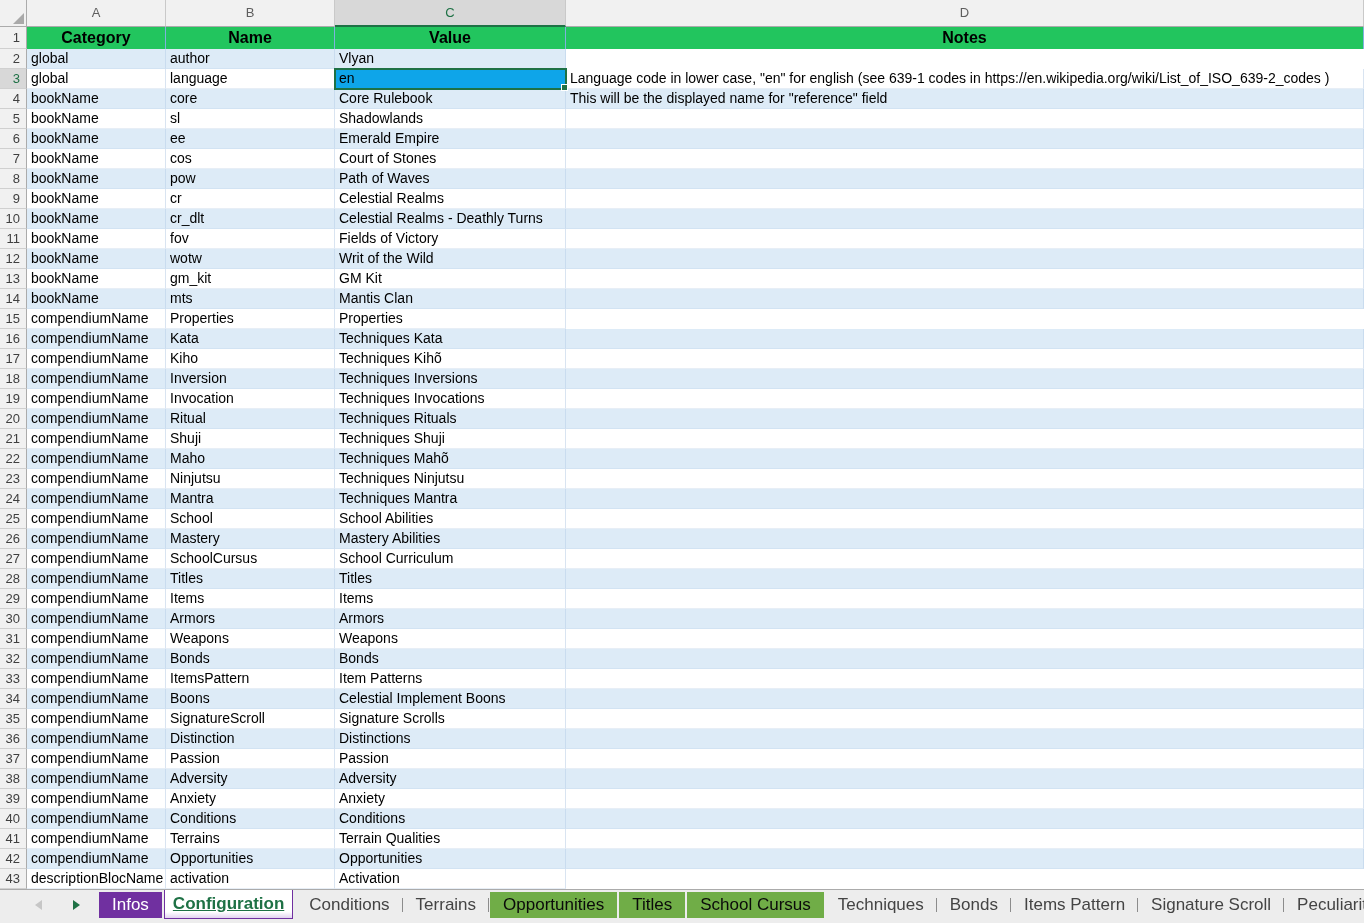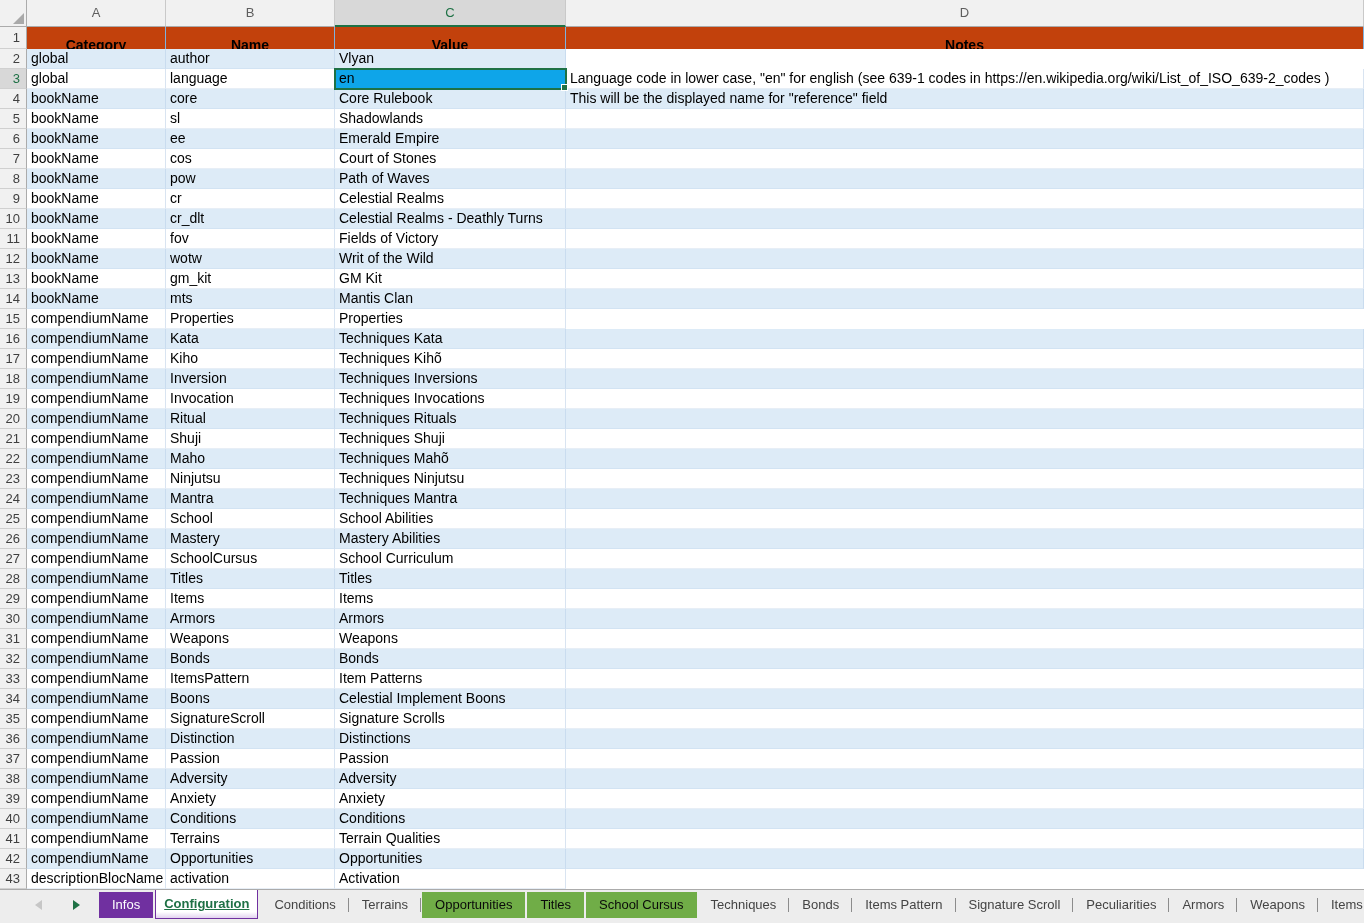--- a/index.html
+++ b/index.html
@@ -21,42 +21,42 @@
   .col-b{width:169px;min-width:169px;}
   .col-c{width:231px;min-width:231px;}
   .col-d{flex:1;min-width:0;}
   
   .row{display:flex;}
   .row-hdr{width:27px;min-width:27px;box-sizing:border-box;background:#F1F1F1;
     border-right:1px solid #ABABAB;border-bottom:1px solid #D0D0D0;
     font-size:13px;color:#3F3F3F;text-align:right;padding-right:6px;}
   .row-hdr.sel{background:#D8D8D8;color:#1E7145;}
   .header-row{height:22px;line-height:21px;}
-  .header-row .cell{background:#c2410c;font-weight:bold;font-size:14px;color:#000;
-    text-align:center;border-right:1px solid #7FB2DE;border-bottom:none;padding:8px 4px;}
+  .header-row .cell{background:#22c55e;font-weight:bold;font-size:16px;color:#000;
+    text-align:center;border-right:1px solid #7FB2DE;border-bottom:none;padding:0 4px;}
   .data-row{height:20px;line-height:19px;}
   .cell{box-sizing:border-box;padding:0 4px;font-size:14px;color:#000;
     white-space:nowrap;overflow:hidden;background:#fff;
     border-right:1px solid #D9E4F1;border-bottom:1px solid #E7EEF6;}
   .data-row.band .cell{background:#DDEBF7;border-right:1px solid #C9DCEF;border-bottom:1px solid #D2E3F3;}
   .cell.active{position:relative;z-index:3;outline:2px solid #1E7145;outline-offset:-1px;
     overflow:visible;background:#0ea5e9;}
   .cell.active .handle{position:absolute;right:-3px;bottom:-3px;width:5px;height:5px;
     background:#1E7145;border:1px solid #fff;z-index:4;}
   
   #tab-bar{height:34px;box-sizing:border-box;background:#EDEDED;border-top:1px solid #ABABAB;
     display:flex;align-items:flex-start;overflow:hidden;}
   .nav-arrows{display:flex;align-items:center;height:26px;margin-top:2px;
     padding:0 16px 0 31px;gap:24px;}
   .navbtn{width:14px;height:14px;display:flex;align-items:center;justify-content:center;}
   .arrow{width:0;height:0;}
   .arrow.left{border-top:5px solid transparent;border-bottom:5px solid transparent;border-right:7px solid #C6C6C6;}
   .arrow.right{border-top:5px solid transparent;border-bottom:5px solid transparent;border-left:7px solid #1E7145;}
   #tabs{display:flex;align-items:flex-start;flex:1;min-width:0;overflow:hidden;height:100%;}
-  .tab{height:26px;line-height:26px;margin-top:2px;padding:0 13px;font-size:13px;color:#444;
+  .tab{height:26px;line-height:26px;margin-top:2px;padding:0 13px;font-size:17px;color:#444;
     position:relative;white-space:nowrap;box-sizing:border-box;}
   .tab.normal::after{content:"";position:absolute;right:0;top:6px;height:14px;width:1px;background:#8C8C8C;}
   .tab.green{background:#70AD47;color:#0A0A0A;margin-left:1px;margin-right:1px;}
   .tab.purple{background:#7030A0;color:#fff;margin-right:2px;}
   .tab.active{background:linear-gradient(#fff 62%,#fff 78%,#E3D3F0 100%);
     color:#1E7145;font-weight:bold;text-decoration:underline;
     border:1px solid #7030A0;border-top:none;height:29px;line-height:27px;margin-top:0;
     z-index:2;margin-right:3px;padding:0 8px;}
 </style>
 </head>

